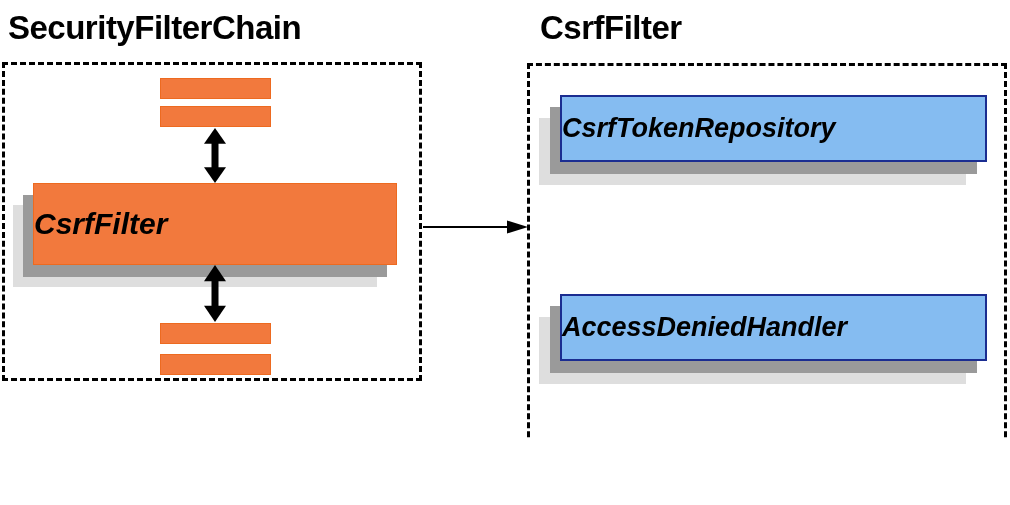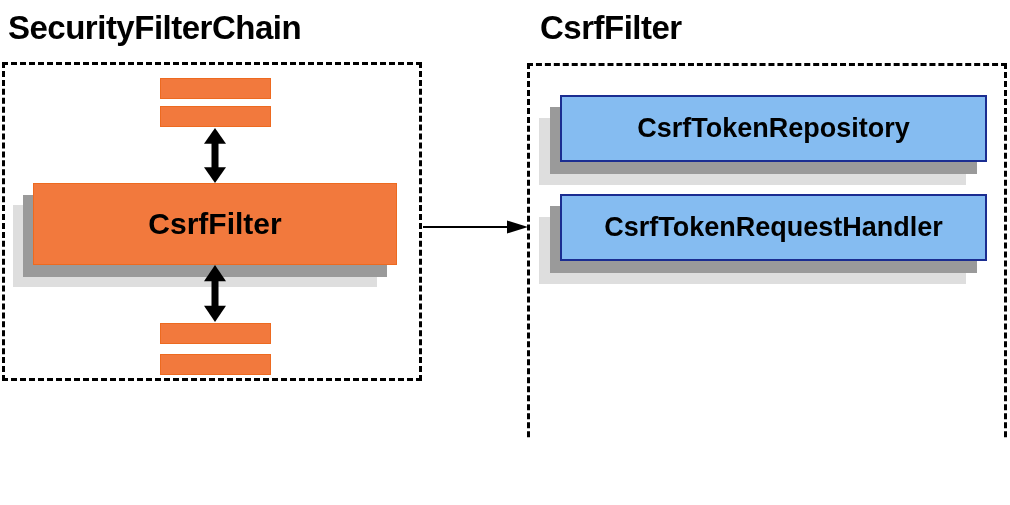--- a/index.html
+++ b/index.html
@@ -35,24 +35,25 @@
   }
   .bar{
     position:absolute;
     width:111px;height:21px;
     background:var(--orange);
     border:1px solid var(--orange-border);
     box-sizing:border-box;
   }
   .node{
     position:absolute;
-    display:flex;align-items:center;justify-content:center;
+    display:flex;align-items:center;justify-content:flex-start;
     box-sizing:border-box;
     font-weight:bold;color:var(--ink);
     text-align:center;
+    font-style:italic;
   }
   .orange-node{
     background:var(--orange);
     border:1px solid var(--orange-border);
     box-shadow:-10px 12px 0 var(--shadow-dark), -20px 22px 0 var(--shadow-light);
     font-size:30px;
   }
   .blue-node{
     background:var(--blue);
     border:2px solid var(--blue-border);
@@ -101,20 +102,20 @@
     <line x1="1" y1="10" x2="86" y2="10" stroke="#000" stroke-width="2"></line>
     <polygon points="106,10 85,3.5 85,16.5" fill="#000"></polygon>
   </svg>
 
   <div class="dashed-box" style="left:527px;top:63px;width:480px;height:437px;">
 
     <div class="node blue-node" style="top:29px;">
       <span>CsrfTokenRepository</span>
     </div>
 
-    <div class="node blue-node" style="top:128px;">
-      <span>CsrfTokenRequestHandler</span>
+
+    <div class="node blue-node" style="top:228px;">
+      <span>AccessDeniedHandler</span>
     </div>
-
 
   </div>
 
 </div>
 
 </body></html>

